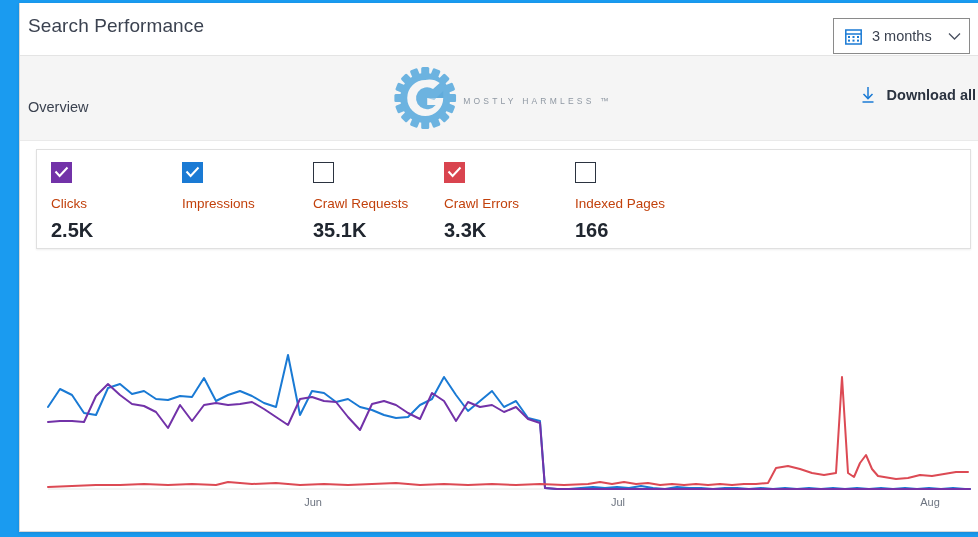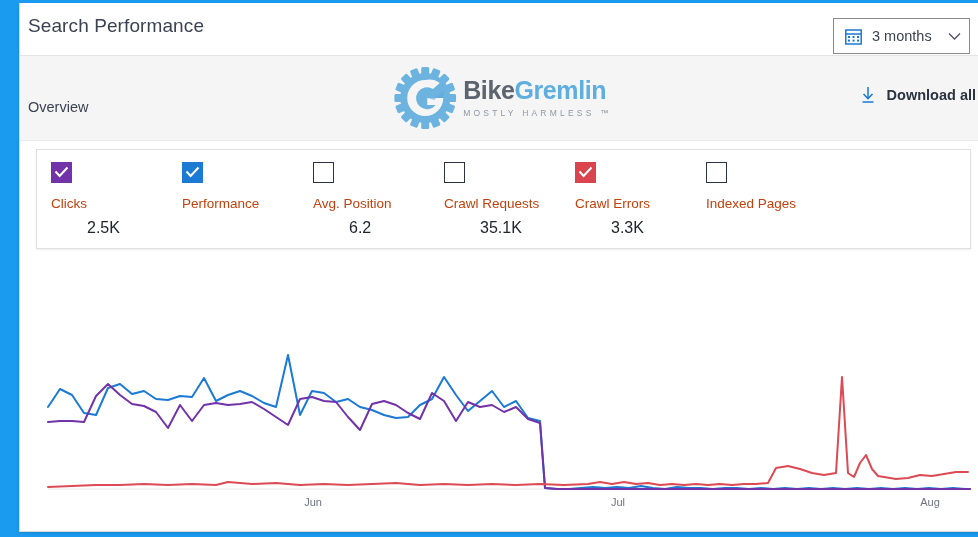--- a/index.html
+++ b/index.html
@@ -162,24 +162,23 @@
     width: 15px; height: 15px;
   }
   .metric .m-label {
     margin-top: 13px;
     font-size: 13.5px;
     color: #c2410c;
     white-space: nowrap;
   }
   .metric .m-value {
     margin-top: 8px;
-    font-size: 16px;
-    font-weight: normal;
+    font-size: 20px;
+    font-weight: bold;
     color: #20262f;
-    margin-left: 36px;
   }
 
   
   .chart-wrap {
     position: absolute;
     left: 0;
     top: 255px;
     width: 787px;
     height: 272px;
   }
@@ -240,23 +239,20 @@
               <rect x="27" y="0" width="8" height="9" rx="1.5" transform="rotate(67.5 31 31)"></rect>
               <rect x="27" y="53" width="8" height="9" rx="1.5" transform="rotate(67.5 31 31)"></rect>
               <rect x="0" y="27" width="9" height="8" rx="1.5" transform="rotate(67.5 31 31)"></rect>
               <rect x="53" y="27" width="9" height="8" rx="1.5" transform="rotate(67.5 31 31)"></rect>
             </g>
           </g>
           <path d="M31 13 A18 18 0 1 0 49 31 L33 31 L33 38 L41.5 38 A11 11 0 1 1 38.8 22 L45.5 16 A18 18 0 0 0 31 13 Z" fill="#f5f5f5"></path>
           <path d="M33 31 L49 31 L49 24 L40 33 Z" fill="#5aa5d8" opacity="0.55"></path>
         </svg>
         <div class="logo-text">
-          <div class="logo-word">
-            <span class="lw-bike">Bike</span><span class="lw-gremlin">Gremlin</span>
-          </div>
           <div class="logo-tag">MOSTLY HARMLESS ™</div>
         </div>
       </div>
 
       <div class="download">
         <svg class="dl-icon" viewBox="0 0 14 18">
           <line x1="7" y1="1" x2="7" y2="12" stroke="#1a7ad4" stroke-width="1.5"></line>
           <polyline points="2.5,8 7,12.6 11.5,8" fill="none" stroke="#1a7ad4" stroke-width="1.5"></polyline>
           <line x1="1.5" y1="16" x2="12.5" y2="16" stroke="#1a7ad4" stroke-width="1.5"></line>
         </svg>
@@ -274,44 +270,40 @@
             </div>
             <div class="m-label">Clicks</div>
             <div class="m-value">2.5K</div>
           </div>
           <div class="metric">
             <div class="box on" style="background: rgb(26, 122, 212);">
               <svg class="tick" viewBox="0 0 15 15">
                 <polyline points="1.5,6.5 5.6,11 13.5,2.5" fill="none" stroke="#ffffff" stroke-width="2"></polyline>
               </svg>
             </div>
-            <div class="m-label">Performance</div>
-          </div>
-          <div class="metric">
-            <div class="box"></div>
-            <div class="m-label">Avg. Position</div>
-            <div class="m-value">6.2</div>
+            <div class="m-label">Impressions</div>
           </div>
           <div class="metric">
             <div class="box"></div>
             <div class="m-label">Crawl Requests</div>
             <div class="m-value">35.1K</div>
           </div>
           <div class="metric">
             <div class="box on" style="background: rgb(217, 68, 79);">
               <svg class="tick" viewBox="0 0 15 15">
                 <polyline points="1.5,6.5 5.6,11 13.5,2.5" fill="none" stroke="#ffffff" stroke-width="2"></polyline>
               </svg>
             </div>
             <div class="m-label">Crawl Errors</div>
             <div class="m-value">3.3K</div>
           </div>
           <div class="metric">
             <div class="box"></div>
             <div class="m-label">Indexed Pages</div>
+            <div class="m-value">166</div>
           </div>
         </div>
     </div>
 
     <div class="chart-wrap">
       <svg class="chart-svg" id="chart-svg" viewBox="0 0 966 272" preserveAspectRatio="none">
           <line x1="28" y1="231" x2="950" y2="231" stroke="#e6e6e6" stroke-width="1"></line>
           <path d="M28 149 L40 131 L52 137 L64 155 L76 157 L88 130 L100 126 L112 136 L124 133 L136 141 L148 142 L160 138 L172 139 L184 120 L196 143 L208 137 L220 133 L232 138 L244 145 L256 149 L268 97 L280 157 L292 133 L304 135 L316 144 L328 141 L340 149 L352 152 L364 157 L376 160 L388 159 L400 147 L412 141 L424 119 L436 137 L448 153 L460 143 L472 133 L484 149 L496 143 L508 160 L520 163 L525 230 L537 231 L549 231 L561 230 L573 229 L585 230 L597 229 L609 230 L621 228 L633 230 L645 231 L657 229 L669 230 L681 230 L693 231 L705 230 L717 230 L729 231 L741 230 L753 231 L765 230 L777 231 L789 230 L801 231 L813 230 L825 231 L837 230 L849 231 L861 230 L873 231 L885 230 L897 231 L909 230 L921 231 L933 230 L945 231 L950 231" fill="none" stroke="#1a7ad4" stroke-width="2" stroke-linejoin="round" stroke-linecap="round"></path>
           <path d="M28 164 L40 163 L52 163 L64 164 L76 138 L88 126 L100 137 L112 146 L124 148 L136 154 L148 170 L160 147 L172 163 L184 147 L196 145 L208 147 L220 146 L232 144 L244 151 L256 159 L268 167 L280 141 L292 139 L304 143 L316 144 L328 159 L340 172 L352 146 L364 143 L376 147 L388 155 L400 161 L412 135 L424 143 L436 163 L448 144 L460 149 L472 147 L484 154 L496 149 L508 161 L520 165 L525 230 L537 231 L549 231 L561 231 L573 231 L585 231 L597 231 L609 231 L621 231 L633 231 L645 231 L657 231 L669 231 L681 231 L693 231 L705 231 L717 231 L729 231 L741 231 L753 231 L765 231 L777 231 L789 231 L801 231 L813 231 L825 231 L837 231 L849 231 L861 231 L873 231 L885 231 L897 231 L909 231 L921 231 L933 231 L945 231 L950 231" fill="none" stroke="#7232a8" stroke-width="2" stroke-linejoin="round" stroke-linecap="round"></path>
           <path d="M28 229 L52 228 L76 227 L100 227 L124 226 L148 227 L172 226 L196 227 L208 224 L232 226 L256 225 L280 227 L304 226 L328 227 L352 226 L376 225 L400 227 L424 226 L448 227 L472 226 L496 227 L520 226 L544 227 L568 226 L580 224 L592 226 L604 224 L616 226 L628 225 L640 227 L652 226 L664 227 L676 226 L688 227 L700 226 L712 227 L724 226 L736 226 L748 225 L756 210 L768 208 L780 211 L792 215 L804 217 L810 216 L816 215 L822 119 L828 215 L834 219 L840 205 L846 197 L852 211 L858 218 L864 219 L876 221 L888 220 L900 217 L912 218 L924 216 L936 214 L948 214" fill="none" stroke="#dc4a54" stroke-width="2" stroke-linejoin="round" stroke-linecap="round"></path>

